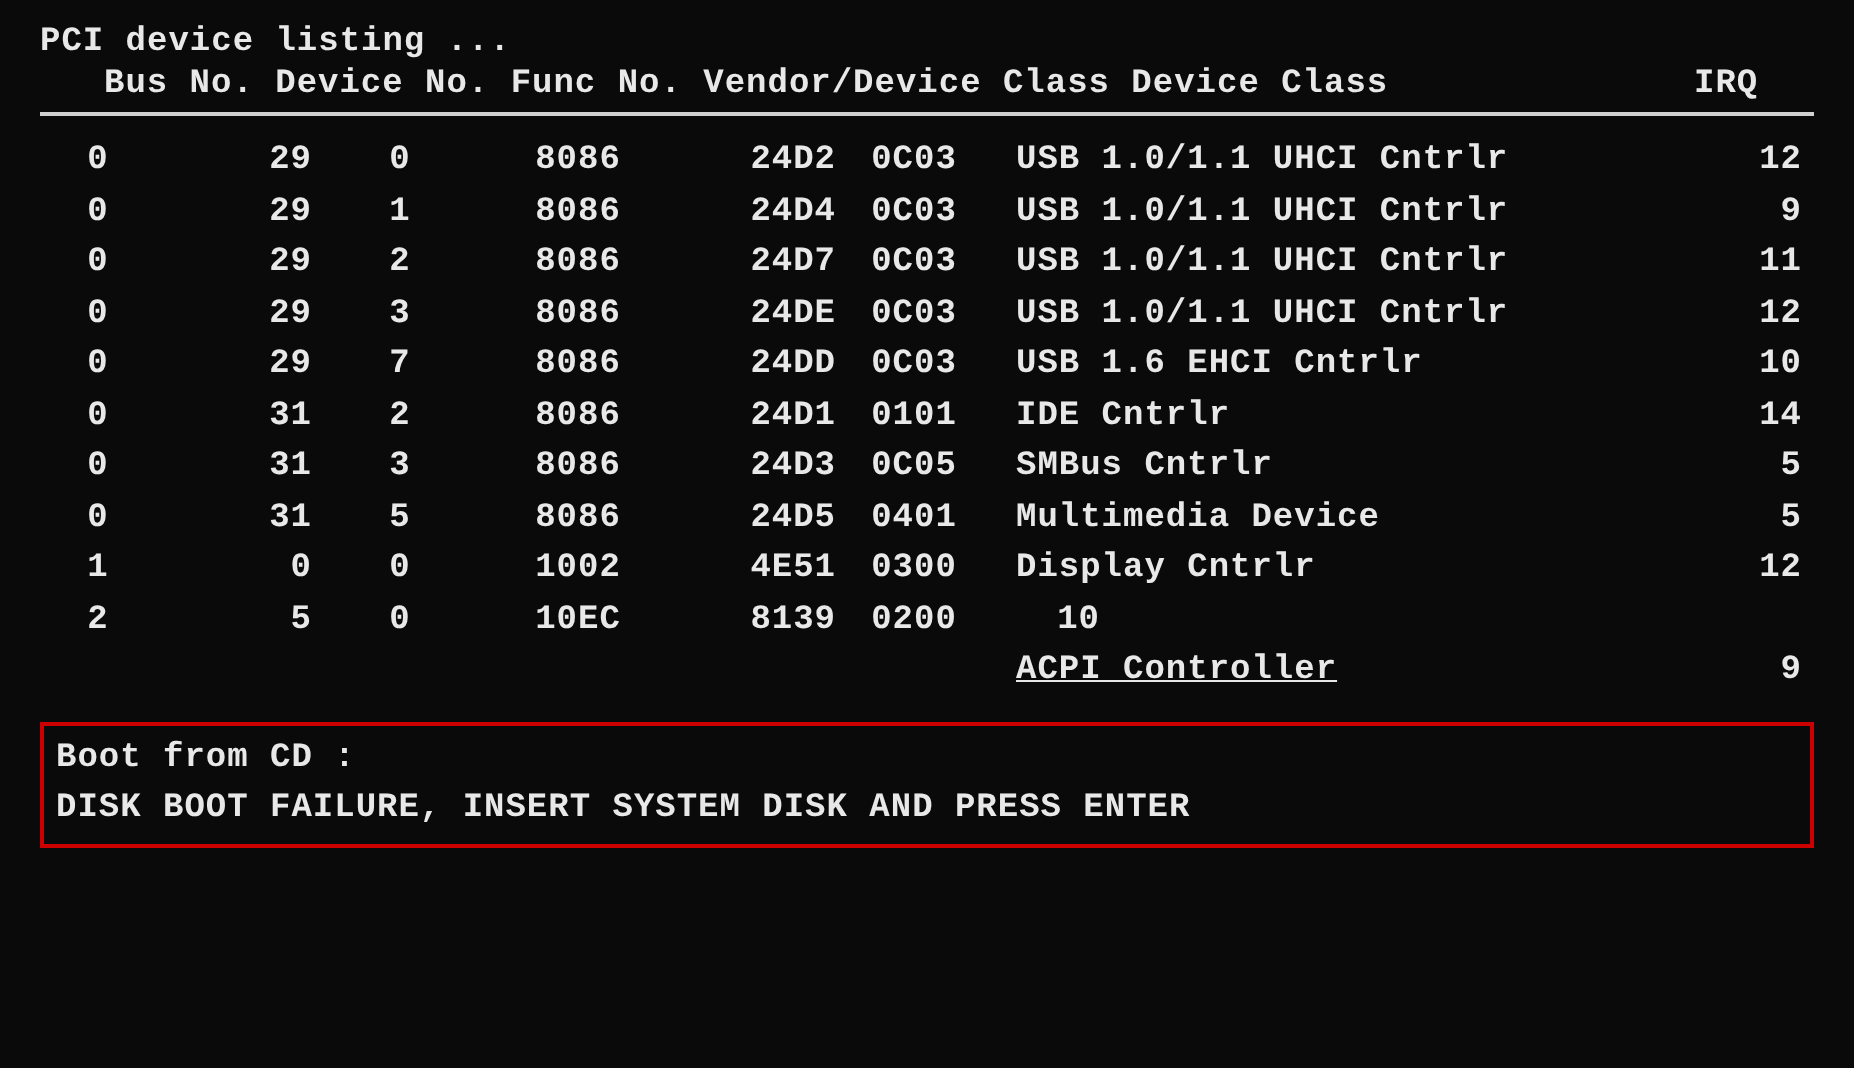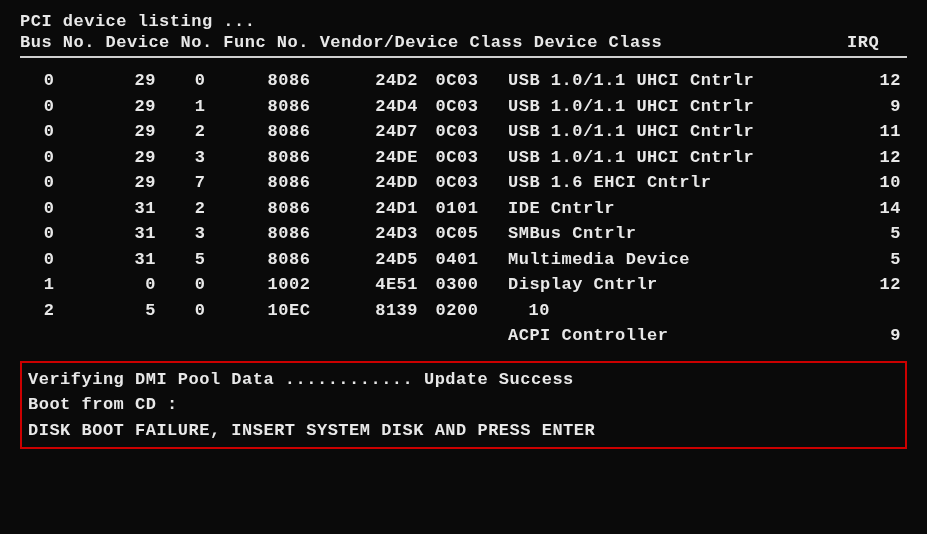--- a/index.html
+++ b/index.html
@@ -21,20 +21,21 @@
     }
     .header-title {
       margin-bottom: 2px;
     }
     .header-cols {
       display: flex;
       margin-bottom: 4px;
     }
     .hdr-label {
       white-space: pre;
+      margin-left: 32px;
     }
     .divider {
       border-top: 2px solid #d0d0d0;
       margin: 4px 0 10px 0;
     }
     .tbl {
       display: block;
     }
     .row {
       display: flex;
@@ -47,21 +48,21 @@
     .c-vendor { width: 90px; text-align: center; }
     .c-class { width: 84px; text-align: right; }
     .c-code { width: 78px; text-align: center; }
     .c-desc { flex: 1; padding-left: 12px; }
     .c-irq { width: 60px; text-align: right; padding-right: 6px;}
     .acpi-row {
       display: flex;
       line-height: 1.5;
     }
     .acpi-pad { width: 476px; }
-    .acpi-desc { flex: 1; padding-left: 12px; }
+    .acpi-desc { flex: 1; padding-left: 12px; text-decoration: underline; }
     .acpi-irq { width: 60px; text-align: right; padding-right: 6px;}
     .footer {
       margin-top: 12px;
       border: 2px solid #cc0000;
       padding: 4px 6px;
       line-height: 1.5;
     }
     .footer-line {
       white-space: pre;
     }
@@ -188,18 +189,17 @@
       </div>
     </div>
 
   <div class="acpi-row">
     <span class="acpi-pad"></span>
     <span class="acpi-desc">ACPI Controller</span>
     <span class="acpi-irq">9</span>
   </div>
 
   <div class="footer">
-    <div class="footer-line">Verifying DMI Pool Data ............ Update Success</div>
     <div class="footer-line">Boot from CD :</div>
     <div class="footer-line">DISK BOOT FAILURE, INSERT SYSTEM DISK AND PRESS ENTER</div>
   </div>
 
 </div>
 
 </body></html>

